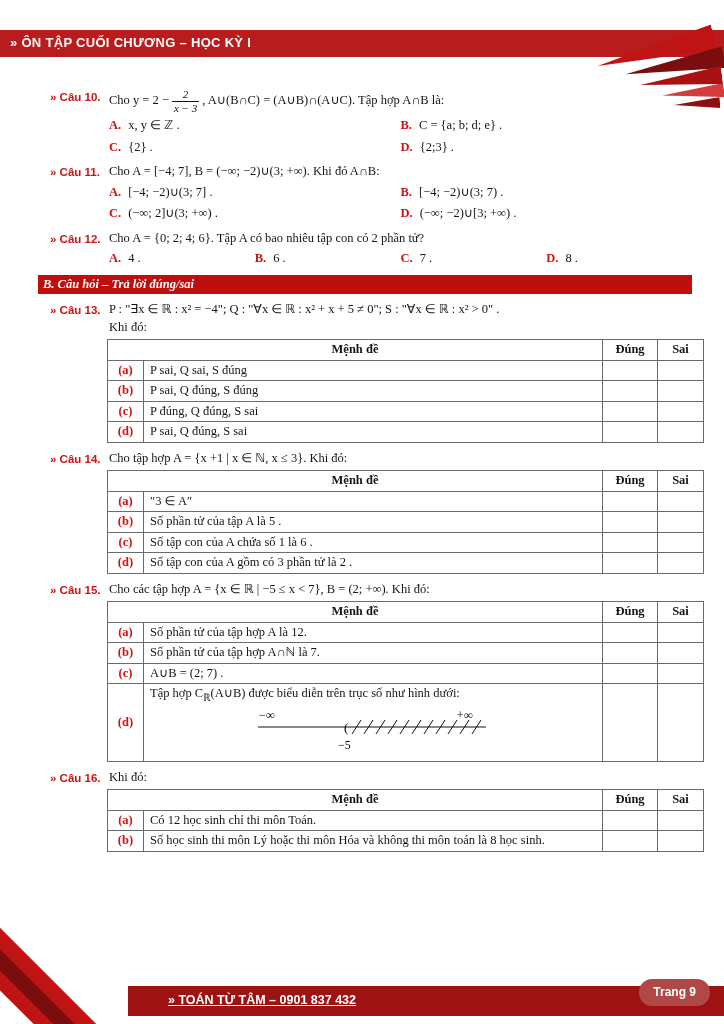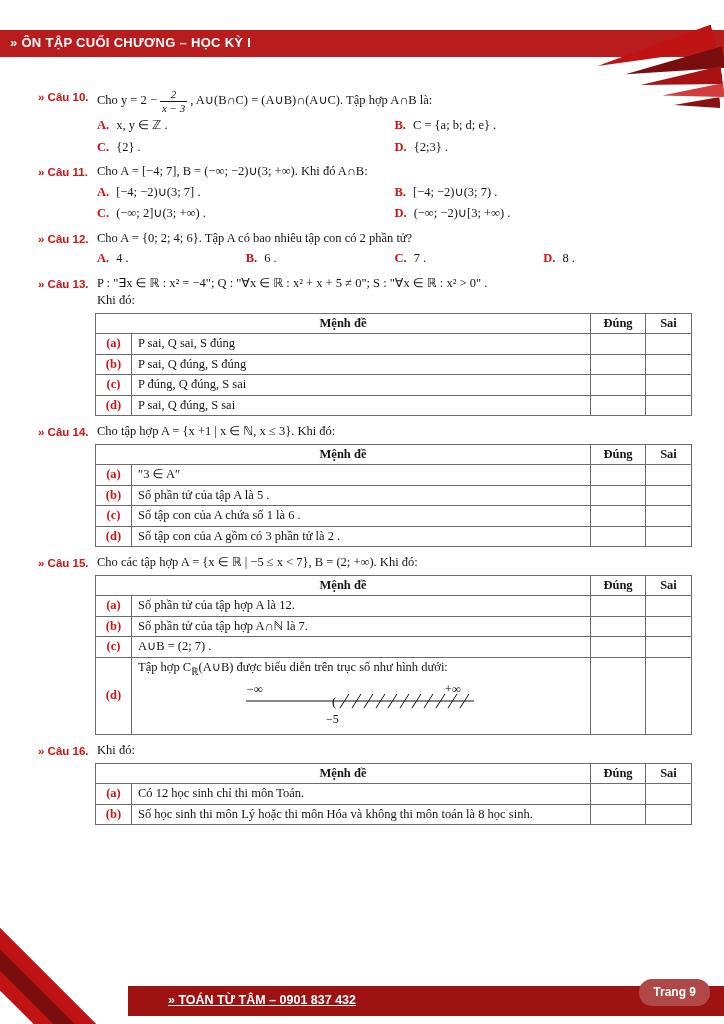--- a/index.html
+++ b/index.html
@@ -21,21 +21,21 @@
   
   .deco-top { position:absolute; top:20px; right:0; width:160px; height:100px; z-index:3; }
   .arr { position:absolute; clip-path:polygon(100% 0, 100% 100%, 0 50%); transform-origin:100% 50%; }
   .a1 { top:4px;  right:10px; width:120px; height:26px; background:#c01414; transform:rotate(-14deg); }
   .a2 { top:26px; right:0;    width:100px; height:22px; background:#7a0d0d; transform:rotate(-10deg); }
   .a3 { top:46px; right:2px;  width:82px;  height:18px; background:#a81212; transform:rotate(-7deg); }
   .a4 { top:63px; right:0;    width:62px;  height:14px; background:#d23c3c; transform:rotate(-5deg); }
   .a5 { top:77px; right:4px;  width:46px;  height:11px; background:#8c1010; transform:rotate(-3deg); }
   
   .content { position:absolute; top:88px; left:38px; width:654px; }
-  .q { position:relative; margin-bottom:7px; }
+  .q { position:relative; margin-bottom:7px;margin-left:12px; }
   .q-label {
     position:absolute; left:0; top:1px; color:#d01212;
     font-family:"Liberation Sans", sans-serif; font-weight:bold; font-size:11.5px; white-space:nowrap;
   }
   .q-body { margin-left:59px; }
   .math { }
   .frac { display:inline-flex; flex-direction:column; vertical-align:middle; text-align:center;
           font-style:italic; font-size:11px; line-height:1.15; margin:0 3px; }
   .frac .num { border-bottom:1px solid #151515; padding:0 4px; }
   .frac .den { padding:0 2px;text-align:center; }
@@ -157,20 +157,21 @@
           <span class="ol">C.</span>
           <span class="math">7 .</span>
         </div>
       <div class="opt">
           <span class="ol">D.</span>
           <span class="math">8 .</span>
         </div>
     </div>
   </div>
 
+  <div class="section-bar">B. Câu hỏi – Trả lời đúng/sai</div>
 
   <div class="q">
     <span class="q-label">» Câu 13.</span>
     <div class="q-body">
       <div class="math">P : "∃x ∈ ℝ : x² = −4";    Q : "∀x ∈ ℝ : x² + x + 5 ≠ 0";    S : "∀x ∈ ℝ : x² &gt; 0" .</div>
       <div>Khi đó:</div>
     </div>
     <table class="ts">
       <colgroup>
           <col style="width:36px">

